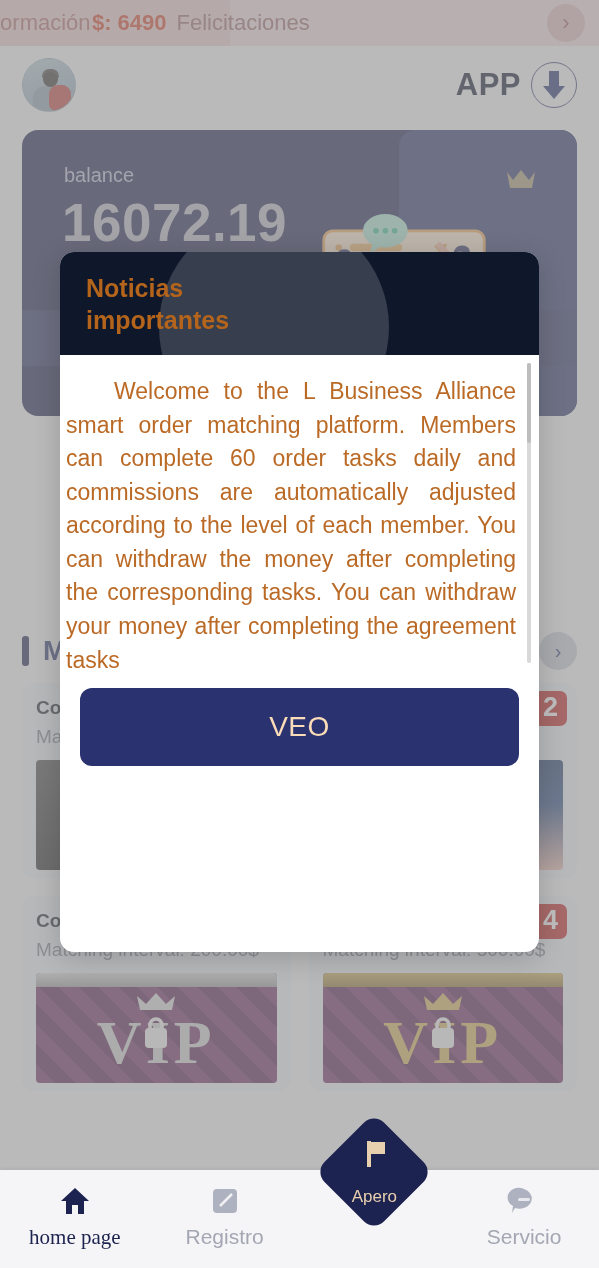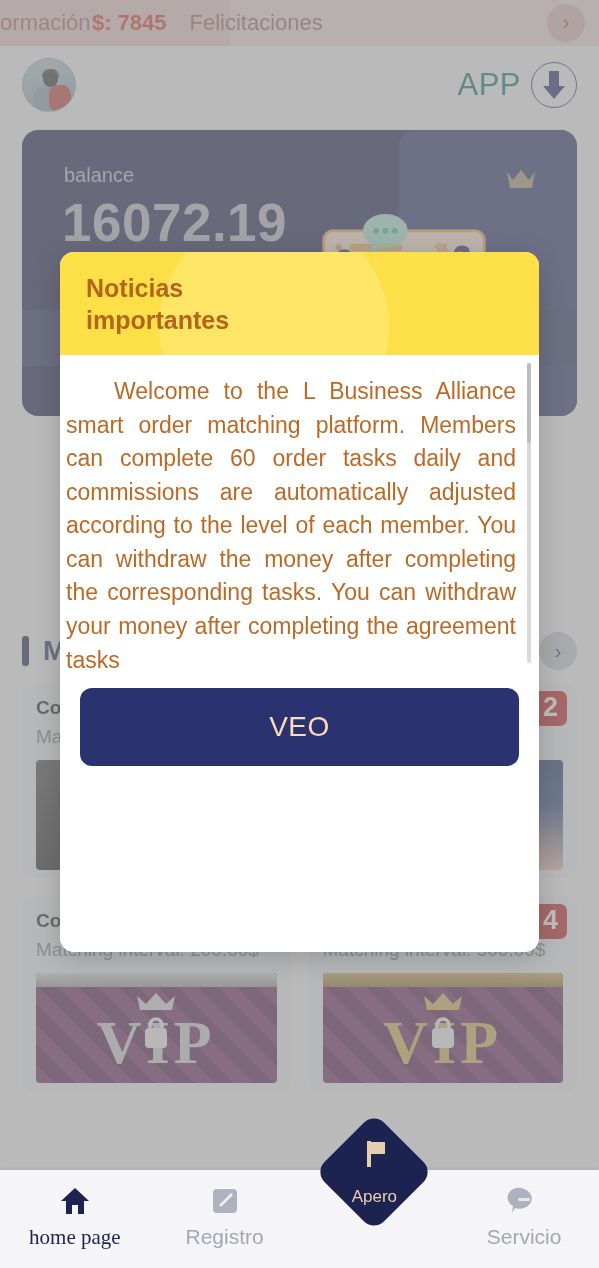--- a/index.html
+++ b/index.html
@@ -96,21 +96,21 @@
     width: 34px; height: 28px; border-radius: 12px 12px 0 0;
     background: #8fa3b0;
   }
   .avatar .pack {
     position: absolute; left: 26px; top: 26px;
     width: 22px; height: 26px; border-radius: 9px 9px 7px 7px;
     background: #c0453e;
   }
   .app-dl { display: flex; align-items: center; gap: 10px; }
   .app-dl .label {
-    font-size: 31px; color: #0f766e; letter-spacing: 0.5px;
+    font-size: 31px; color: #0f172a; letter-spacing: 0.5px; font-weight: bold;
   }
   .dl-circle {
     width: 46px; height: 46px; border-radius: 50%;
     border: 1.5px solid #3a4173;
     display: flex; align-items: center; justify-content: center;
   }
   .dl-arrow {
     width: 0; height: 0;
     position: relative;
   }
@@ -319,21 +319,21 @@
     left: 60px; top: 252px;
     width: 479px; height: 700px;
     background: #ffffff;
     border-radius: 14px;
     z-index: 100;
     overflow: hidden;
     box-shadow: 0 6px 28px rgba(0,0,0,0.18);
   }
   .modal-head {
     height: 103px;
-    background: #fde047;
+    background: #0f172a;
     position: relative;
     overflow: hidden;
   }
   .modal-head .blob {
     position: absolute; right: 150px; top: -40px;
     width: 230px; height: 230px; border-radius: 50%;
     background: rgba(255,255,255,0.17);
   }
   .modal-title {
     position: absolute; left: 26px; top: 20px;
@@ -383,22 +383,22 @@
 <body>
 
 <div id="app">
 
   <div id="bg-layer">
 
     <div class="marquee">
       <div class="marquee-ghost">formación</div>
       <div class="marquee-main">
         <span class="amt" style="margin-left:6px;margin-right:2px;">$:</span>
-        <span class="amt">7845</span>
-        <span style="margin-left:19px">Felicitaciones</span>
+        <span class="amt">6490</span>
+        <span style="margin-left:6px">Felicitaciones</span>
       </div>
       <div class="marquee-arrow">›</div>
     </div>
 
     <div class="header">
       <div class="avatar">
         <div class="body"></div>
         <div class="beanie"></div>
         <div class="head"></div>
         <div class="pack"></div>

